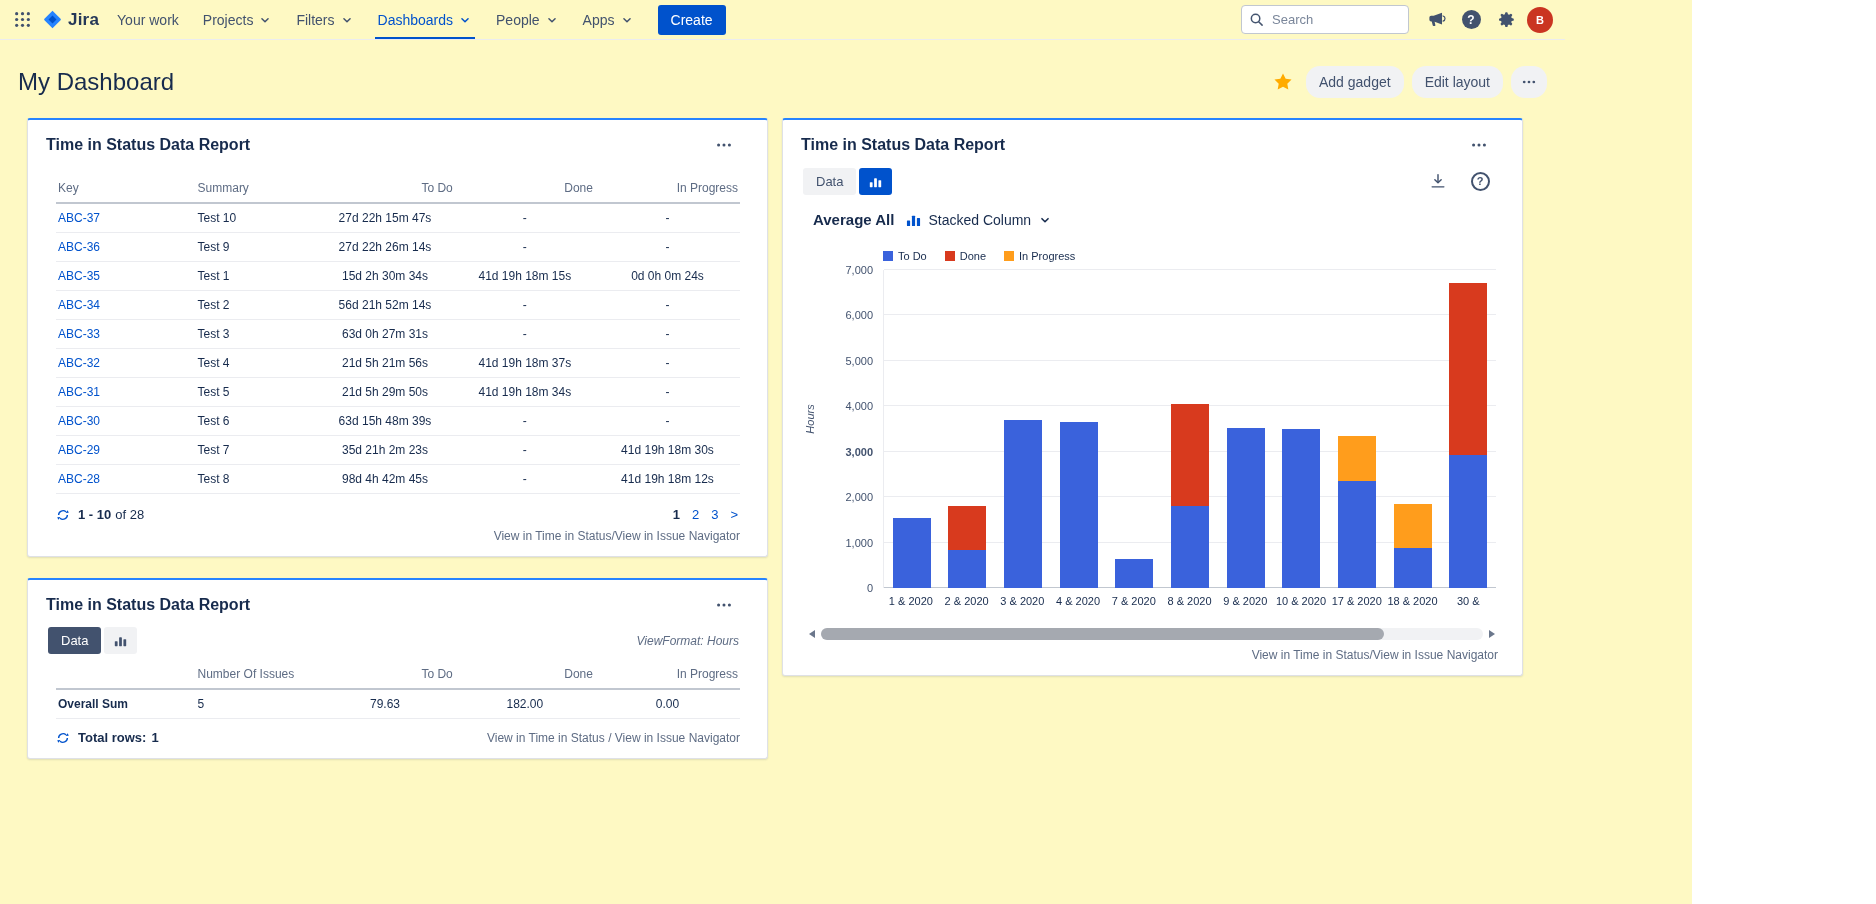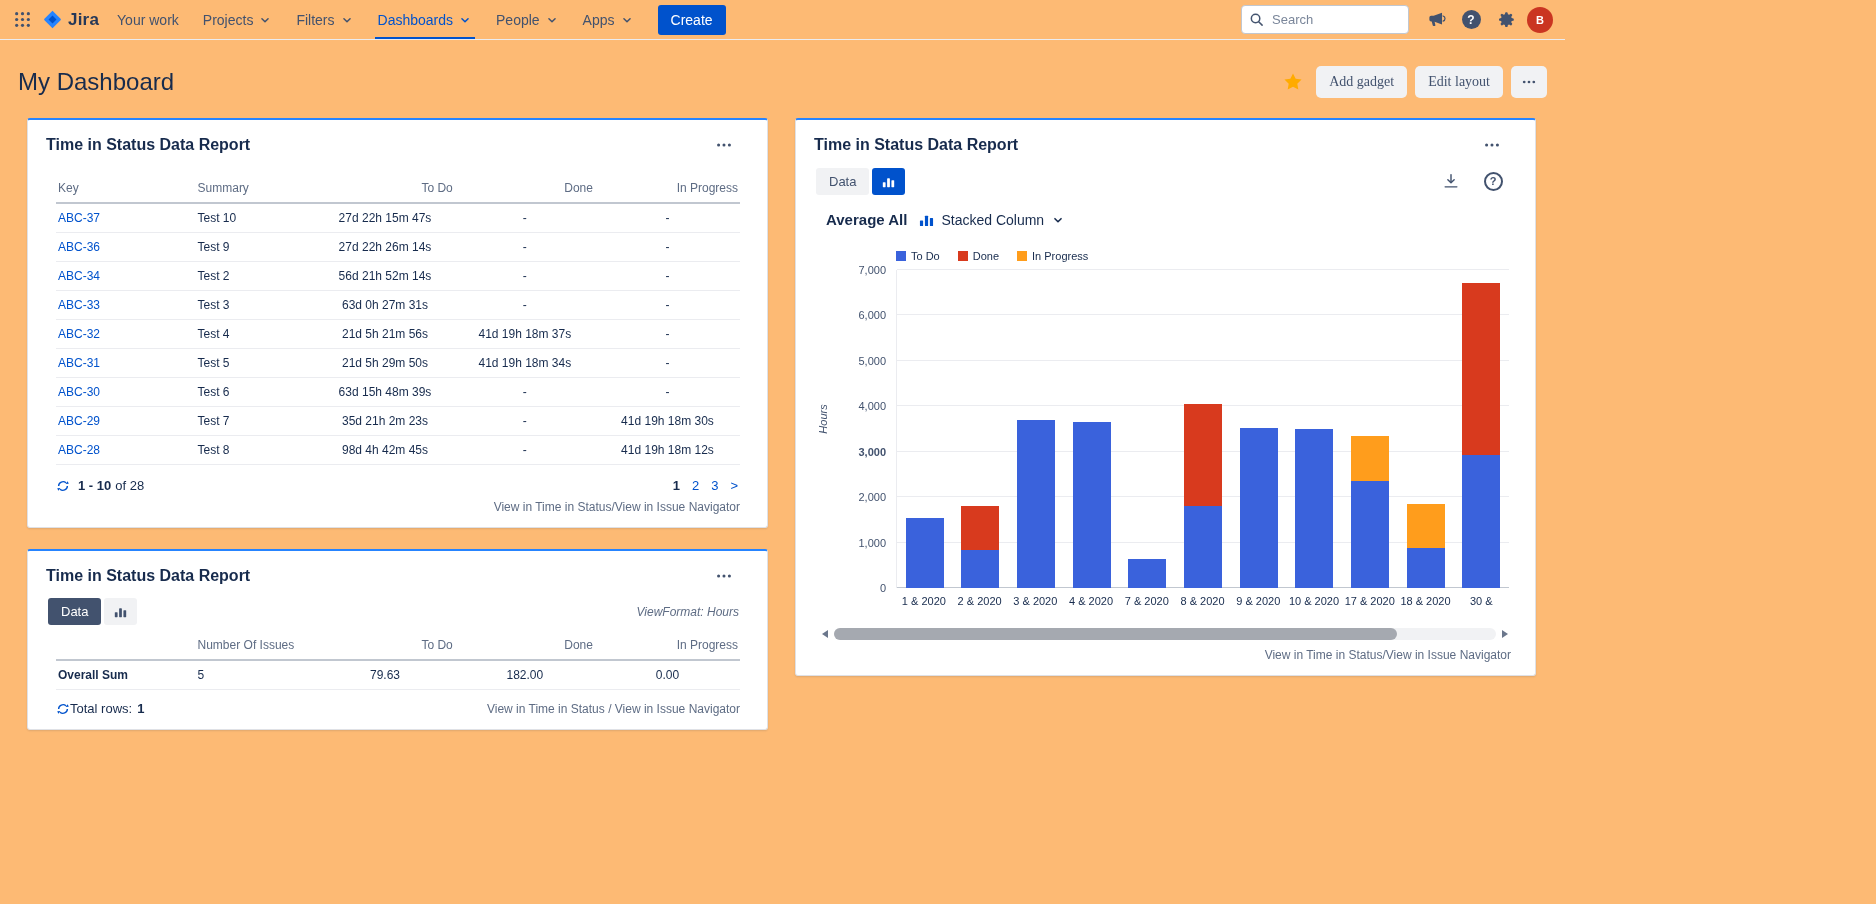--- a/index.html
+++ b/index.html
@@ -2,21 +2,21 @@
 <html><head>
 <meta charset="utf-8">
 <style>
   :root{
     --blue:#0052CC; --bright:#2684FF; --text:#172B4D; --subtle:#42526E;
     --muted:#5E6C84; --border:#DFE1E6; --line:#EBECF0; --btnbg:#F1F2F4;
   }
   *{margin:0;padding:0;box-sizing:border-box}
   html,body{background:#fff}
   body{color:var(--text);font-family:"Liberation Sans",sans-serif;font-size:14px}
-  .app{width:1876px;min-height:904px;background:#fdba74}
+  .app{width:1692px;min-height:904px;background:#fef9c3}
   .shell{width:1565px}
 
   
   .topnav{height:40px;display:flex;align-items:center;padding:0 8px;border-bottom:1px solid var(--line)}
   .icon-btn{background:none;border:none;cursor:pointer;color:var(--subtle);display:flex;align-items:center;justify-content:center;width:28px;height:28px;border-radius:3px}
   .logo{display:flex;align-items:center;gap:5px;padding:0 6px;cursor:pointer;text-decoration:none}
   .logo-text{font-size:17px;font-weight:700;color:#253858;letter-spacing:.2px}
   .navitems{display:flex;align-items:center;height:100%}
   .nav-item{height:100%;display:flex;align-items:center;gap:5px;background:none;border:none;border-top:2px solid transparent;border-bottom:2px solid transparent;padding:0 3px;margin:0 9px;font-size:14px;font-weight:500;color:var(--subtle);cursor:pointer;font-family:inherit}
   .nav-item.active{color:var(--blue);border-bottom-color:var(--blue)}
@@ -26,25 +26,25 @@
   .search-box .mag{position:absolute;left:8px;pointer-events:none;display:flex}
   .search-input{width:168px;height:29px;border:1px solid #C1C7D0;border-radius:4px;padding:0 0 0 30px;font-size:13px;color:var(--text);font-family:inherit;outline:none;background:#fff}
   .search-input::placeholder{color:#7A869A}
   .q-circle{width:19px;height:19px;border-radius:50%;background:#42526E;color:#fff;font-size:12px;font-weight:700;display:flex;align-items:center;justify-content:center}
   .avatar{width:26px;height:26px;border-radius:50%;background:#CA3521;color:#fff;border:none;font-size:11px;font-weight:700;display:flex;align-items:center;justify-content:center;cursor:pointer;font-family:inherit}
 
   
   .page-header{display:flex;align-items:center;justify-content:space-between;padding:26px 18px 20px}
   .page-title{font-size:24px;font-weight:500;color:var(--text)}
   .header-actions{display:flex;align-items:center;gap:8px}
-  .subtle-btn{background:var(--btnbg);border:none;border-radius:5px;color:var(--subtle);font-size:14px;padding:8px 13px;cursor:pointer;font-family:Liberation Serif, serif;display:flex;align-items:center}
+  .subtle-btn{background:var(--btnbg);border:none;border-radius:14px;color:var(--subtle);font-size:14px;padding:8px 13px;cursor:pointer;font-family:Liberation Sans, sans-serif;display:flex;align-items:center}
   .star-btn{background:none;border:none;cursor:pointer;display:flex;align-items:center;margin-right:4px}
 
   
-  .dashboard{display:flex;gap:27px;padding:0 27px 30px;align-items:flex-start}
+  .dashboard{display:flex;gap:14px;padding:0 27px 30px;align-items:flex-start}
   .col{display:flex;flex-direction:column;gap:21px}
   .col-left{width:741px}
   .col-right{width:741px}
   .gadget{background:#fff;border:1px solid var(--border);border-top:2px solid var(--bright);border-radius:3px;box-shadow:0 1px 2px rgba(9,30,66,.12)}
   .gadget-head{display:flex;align-items:center;justify-content:space-between;padding:14px 32px 8px 18px}
   .gadget-title{font-size:16px;font-weight:600;color:var(--text)}
   .more-btn{background:none;border:none;cursor:pointer;display:flex;align-items:center;padding:2px}
 
   
   .table-wrap{padding:12px 27px 0 28px}
@@ -69,21 +69,21 @@
   .gadget-controls{display:flex;align-items:center;justify-content:space-between;padding:3px 28px 6px 20px}
   .btn-group{display:flex;gap:3px;align-items:center}
   .toggle-btn{display:flex;align-items:center;justify-content:center;background:var(--btnbg);color:var(--subtle);border:none;border-radius:3px;height:27px;padding:0 13px;font-size:13px;font-weight:500;cursor:pointer;font-family:inherit}
   .toggle-btn.icon{padding:0 10px}
   .toggle-btn.selected-dark{background:#42526E;color:#fff}
   .toggle-btn.selected-blue{background:var(--blue);color:#fff}
   .viewformat{font-size:12px;font-style:italic;color:var(--muted)}
   .ctl-icons{display:flex;align-items:center;gap:14px}
   .q-outline{width:19px;height:19px;border-radius:50%;border:2px solid var(--subtle);color:var(--subtle);font-size:11px;font-weight:700;display:flex;align-items:center;justify-content:center}
   .totals{display:flex;align-items:center;padding:11px 27px 13px 28px;font-size:13px}
-  .totals .tr-label{font-weight:400;}
+  .totals .tr-label{font-weight:700;margin-left:8px}
   .totals .tr-val{margin-left:5px;font-weight:700}
   .gfoot-links{margin-left:auto;font-size:12px;color:var(--muted)}
 
   
   .avg-row{display:flex;align-items:center;gap:12px;padding:10px 28px 4px 30px}
   .avg-label{font-size:15px;font-weight:700;color:var(--text)}
   .chart-select{display:flex;align-items:center;gap:7px;background:none;border:none;font-size:14px;color:var(--text);cursor:pointer;font-family:inherit}
   .chart-area{padding:18px 26px 0 24px}
   .legend{display:flex;gap:18px;margin:0 0 8px 76px}
   .lg-item{display:flex;align-items:center;gap:5px;font-size:11px;color:var(--text)}
@@ -267,20 +267,27 @@
                     <td class="num">-</td>
                   </tr>
                   <tr>
                     <td class="key"><a>ABC-36</a></td>
                     <td>Test 9</td>
                     <td class="num">27d 22h 26m 14s</td>
                     <td class="num">-</td>
                     <td class="num">-</td>
                   </tr>
                   <tr>
+                    <td class="key"><a>ABC-35</a></td>
+                    <td>Test 1</td>
+                    <td class="num">15d 2h 30m 34s</td>
+                    <td class="num">41d 19h 18m 15s</td>
+                    <td class="num">0d 0h 0m 24s</td>
+                  </tr>
+                  <tr>
                     <td class="key"><a>ABC-34</a></td>
                     <td>Test 2</td>
                     <td class="num">56d 21h 52m 14s</td>
                     <td class="num">-</td>
                     <td class="num">-</td>
                   </tr>
                   <tr>
                     <td class="key"><a>ABC-33</a></td>
                     <td>Test 3</td>
                     <td class="num">63d 0h 27m 31s</td>

